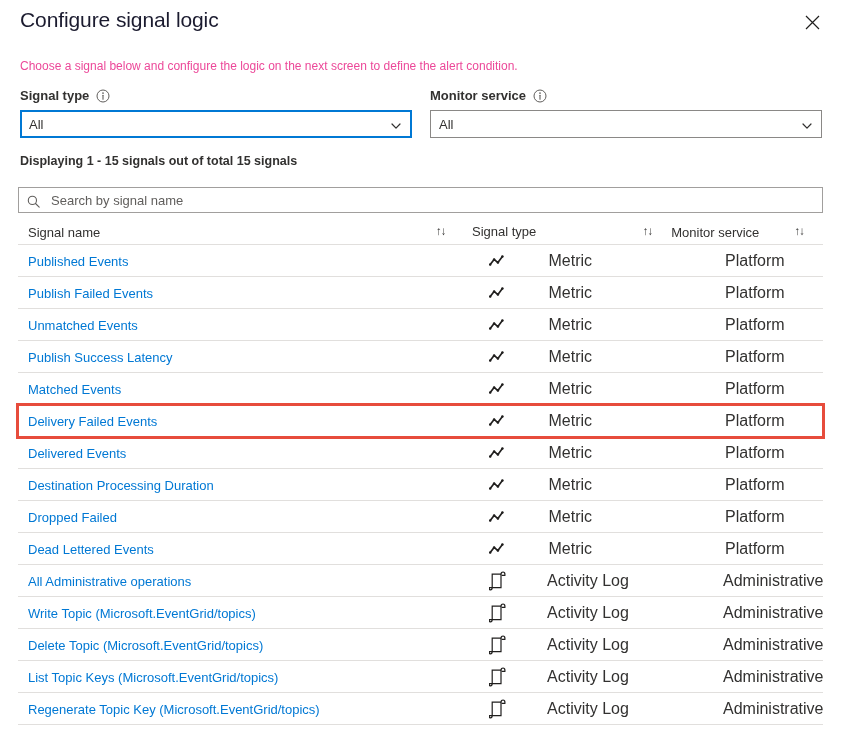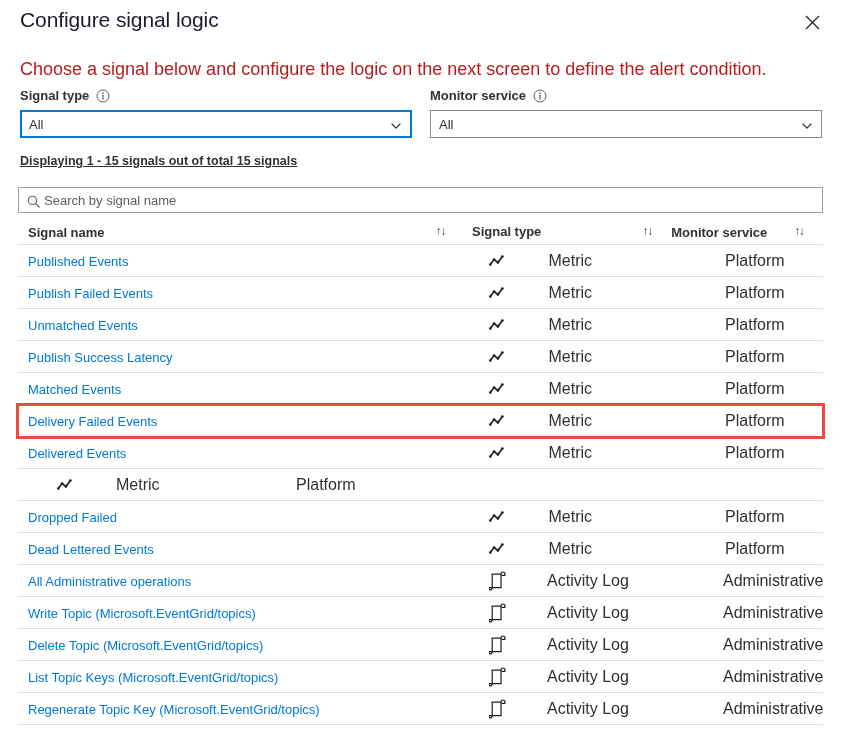--- a/index.html
+++ b/index.html
@@ -49,22 +49,22 @@
     background: none;
     border: none;
   }
   .close-btn svg { display: block; }
 
   
   .description {
     position: absolute;
     left: 20px;
     top: 59px;
-    font-size: 18px;
-    color: #b91c1c;
+    font-size: 12px;
+    color: #ec4899;
     white-space: nowrap;
   }
 
   
   .filters {
     position: absolute;
     left: 20px;
     top: 86px;
     width: 802px;
     display: flex;
@@ -125,36 +125,35 @@
 
   
   .count-text {
     position: absolute;
     left: 20px;
     top: 154px;
     font-size: 12.5px;
     font-weight: 700;
     color: #323130;
     white-space: nowrap;
-    text-decoration: underline;
   }
 
   
   .search-box {
     position: absolute;
     left: 18px;
     top: 187px;
     width: 805px;
     height: 26px;
     border: 1px solid #a19f9d;
     background: #ffffff;
     display: flex;
     align-items: center;
     padding: 0 8px;
-    gap: 4px;
+    gap: 11px;
     cursor: text;
   }
   .search-icon { width: 13px; height: 13px; flex: none; display: block; }
   .search-placeholder {
     font-size: 13px;
     color: #605e5c;
     white-space: nowrap;
   }
 
   
@@ -176,21 +175,21 @@
     border-bottom: 1px solid #e1dfdd;
   }
   .col-name   { width: 440px; padding-left: 10px; }
   .col-sort   { width: 38px; display: flex; align-items: center; justify-content: flex-start; }
   .col-type   { width: 180px; display: flex; align-items: center; gap: 10px; }
   .col-sort2  { width: 30px; display: flex; align-items: center; }
   .col-svc    { width: 130px; }
 
   .th {
     font-size: 13px;
-    font-weight: 700;
+    font-weight: 400;
     color: #323130;
     white-space: nowrap;
   }
   .sort-glyph {
     font-size: 11.5px;
     color: #323130;
     letter-spacing: -1px;
     line-height: 1;
     cursor: pointer;
     user-select: none;
@@ -446,20 +445,21 @@
                 <circle cx="8.9" cy="8.6" r="1.25" fill="#201f1e"></circle>
                 <circle cx="13.4" cy="2.6" r="1.25" fill="#201f1e"></circle>
               </svg>
             </span>
             <span class="cell-text">Metric</span>
           </div>
           <div class="col-sort2"></div>
           <div class="col-svc"><span class="cell-text">Platform</span></div>
         </div>
         <div class="row">
+          <div class="col-name"><a class="cell-link">Destination Processing Duration</a></div>
           <div class="col-sort"></div>
           <div class="col-type">
             <span class="type-icon">
               <svg width="18" height="14" viewBox="0 0 18 14">
                 <path d="M1.2 10.6 L5.1 5.4 L8.9 8.6 L13.4 2.6" stroke="#201f1e" stroke-width="1.7" fill="none" stroke-linecap="round" stroke-linejoin="round"></path>
                 <circle cx="1.2" cy="10.6" r="1.25" fill="#201f1e"></circle>
                 <circle cx="5.1" cy="5.4" r="1.25" fill="#201f1e"></circle>
                 <circle cx="8.9" cy="8.6" r="1.25" fill="#201f1e"></circle>
                 <circle cx="13.4" cy="2.6" r="1.25" fill="#201f1e"></circle>
               </svg>

